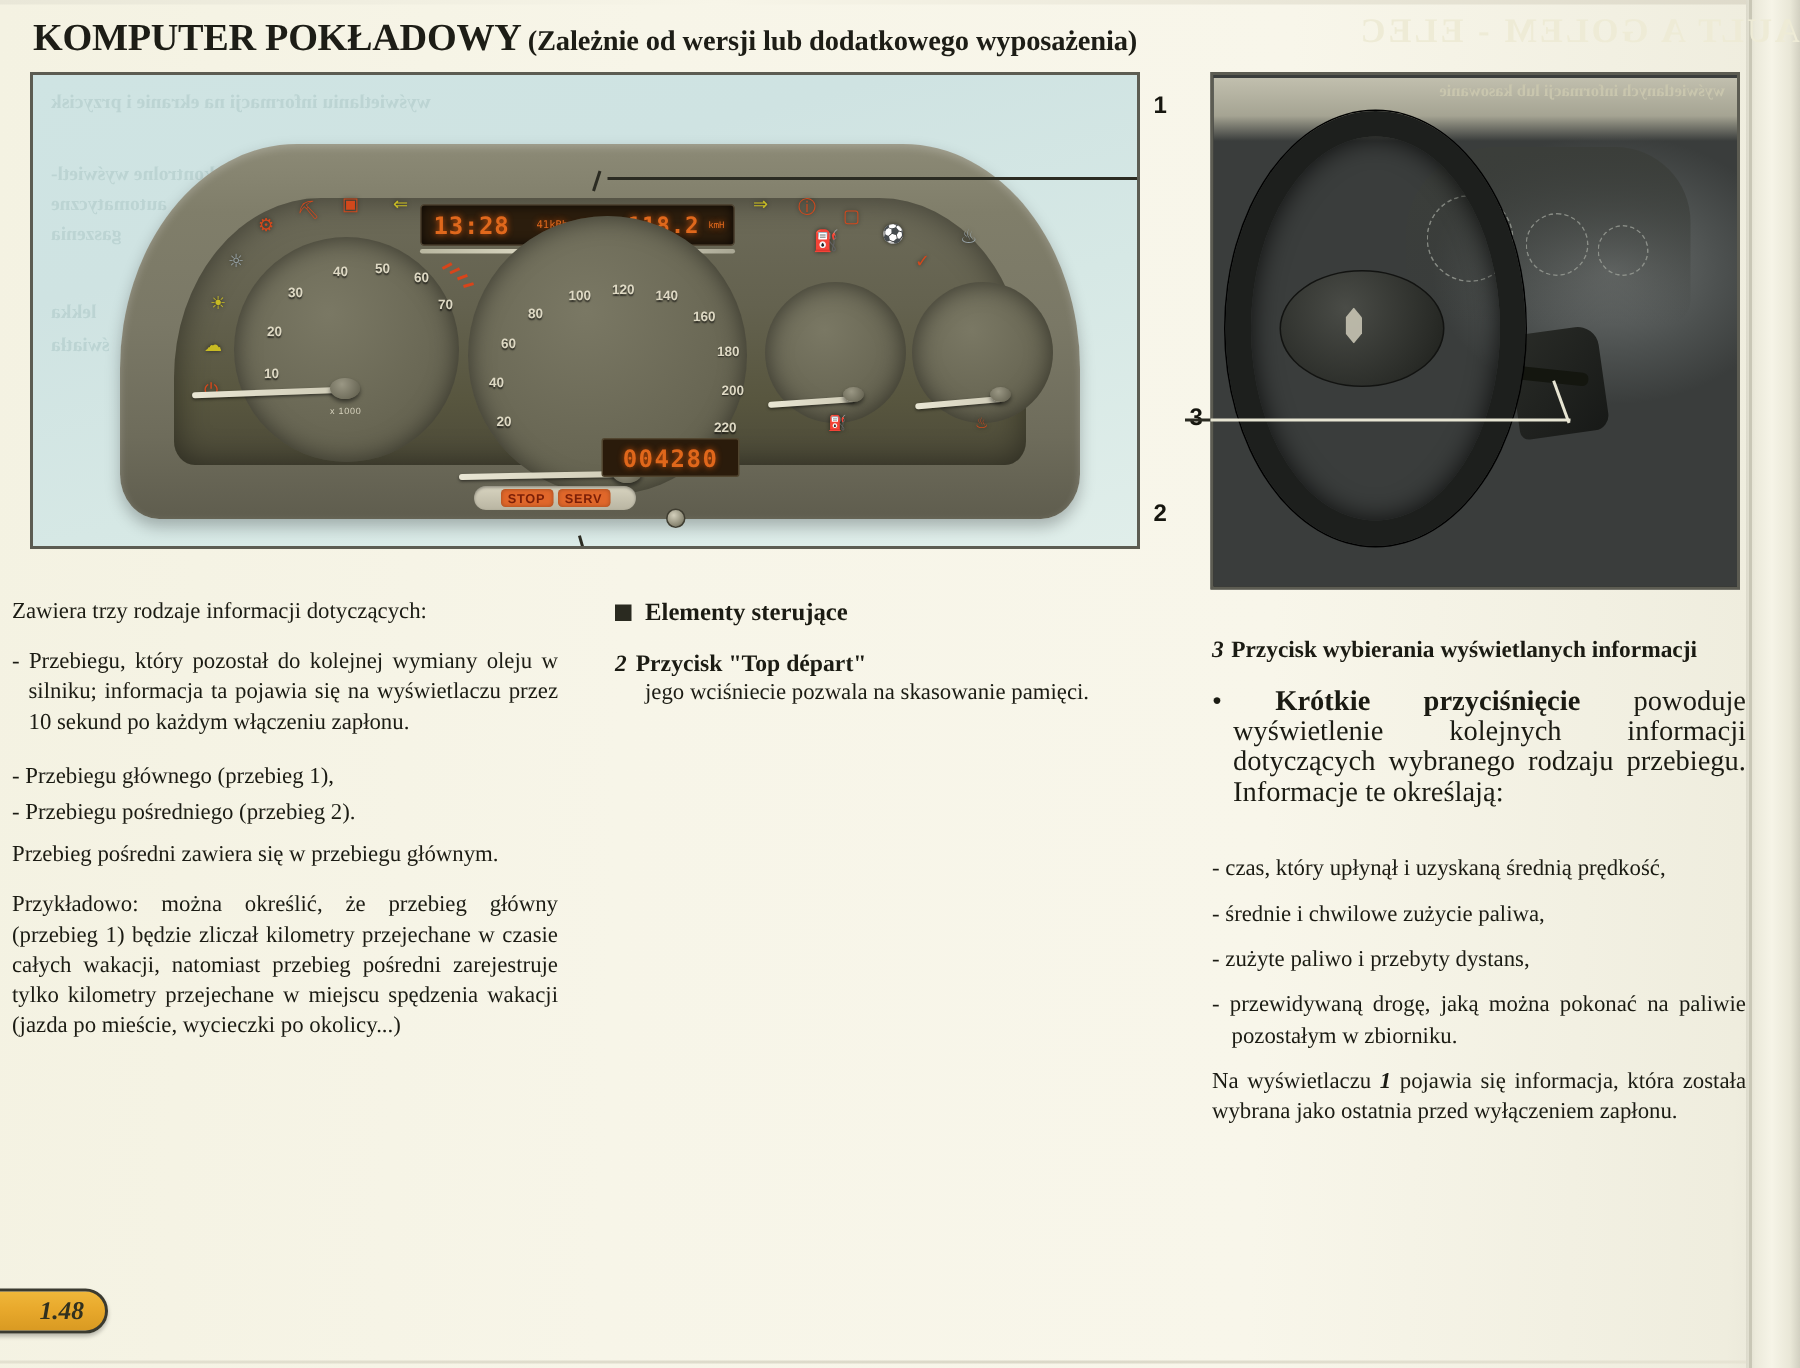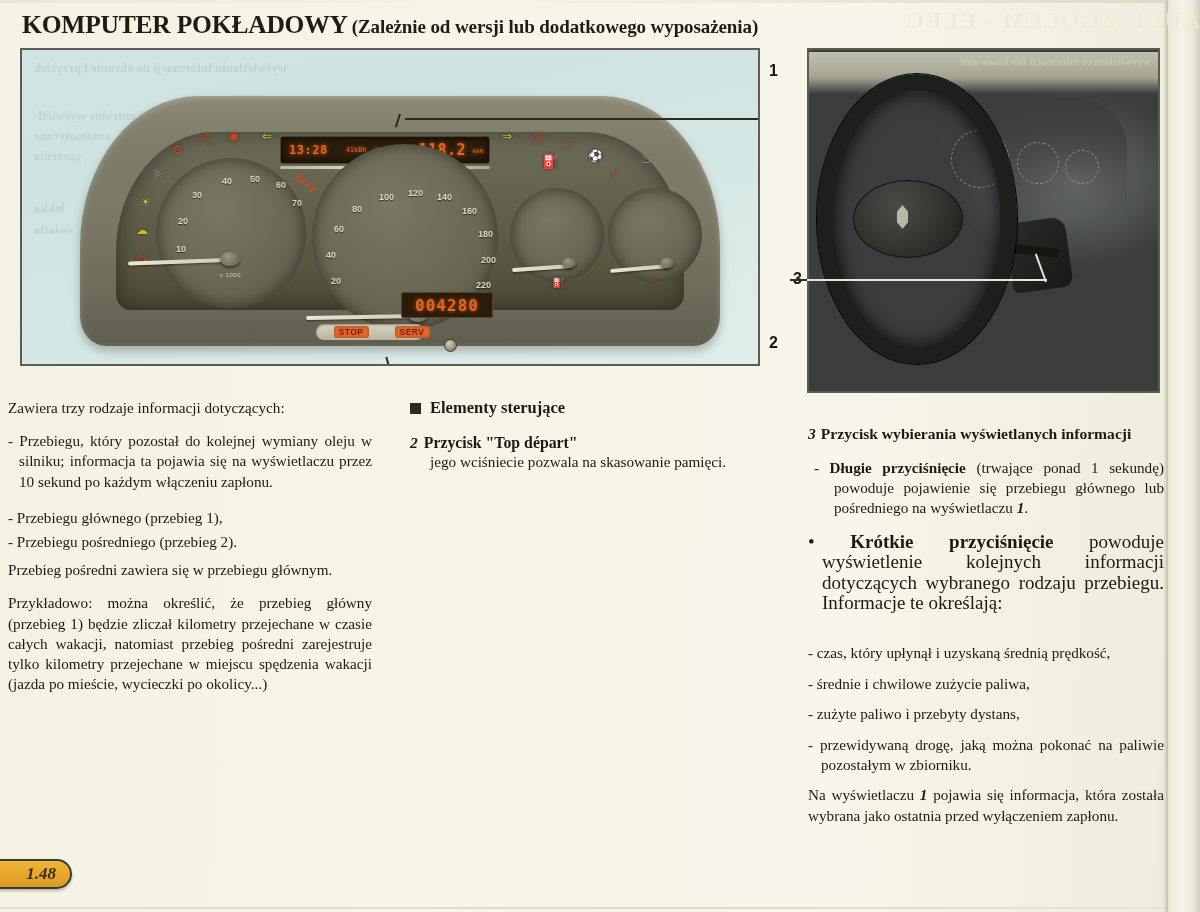--- a/index.html
+++ b/index.html
@@ -100,21 +100,21 @@
     border-radius: 3px;
     border: 1px solid #4e4433;
     display:flex; align-items:center;
     box-shadow: inset 0 0 8px rgba(0,0,0,.8);
   }
   #lcd .lcd-seg {
     font-family: "DejaVu Sans Mono", monospace;
     color: #e0681c;
     text-shadow: 0 0 4px #d0540d;
   }
-  #lcd-time { font-size:12px; letter-spacing:0.5px; margin-left:8px; font-weight:bold;}
+  #lcd-time { font-size:16px; letter-spacing:0.5px; margin-left:8px; font-weight:bold;}
   #lcd-unit1 { font-size:7px; margin-left:18px; }
   #lcd-car   { font-size:9px; margin-left:5px; }
   #lcd-dist  { font-size:15px; margin-left:auto; margin-right:6px; font-weight:bold; letter-spacing:0.5px;}
   #lcd-unit2 { font-size:6px; margin-right:6px; }
   #lcd-strip {
     position:absolute; left:200px; top:70px; width:210px; height:3px;
     background: linear-gradient(90deg,#b9b7a0,#e7e4cf,#a9a794);
     border-radius:2px;
   }
 
@@ -179,21 +179,20 @@
     background: linear-gradient(180deg,#d8d4c0,#b9b5a2);
     border-radius:8px; display:flex; align-items:center; justify-content:center; gap:3px;
     box-shadow: inset 0 1px 2px rgba(0,0,0,.35);
   }
   #stopserv .pill {
     font-family:"Liberation Sans", sans-serif;
     font-size:8.5px; font-weight:bold; color:#7a1f07;
     background:#e0672a; border-radius:3px; padding:1px 5px;
     letter-spacing:.5px;
     box-shadow: inset 0 0 3px rgba(0,0,0,.3);
-    margin-left: 23px;
   }
   
   #reset-knob{
     position:absolute; left:364px; top:243px; width:13px; height:13px;
     border-radius:50%;
     background: radial-gradient(circle at 38% 32%, #d3cfbb, #8d8a76 65%, #5d5b4b);
     border:1px solid #3f3d31;
   }
 
   
@@ -504,25 +503,20 @@
     <div class="num-item">
       <span class="n">2</span><span class="t">Przycisk "Top départ"</span>
       <div class="body">jego wciśniecie pozwala na skasowanie pamięci.</div>
     </div>
   </div>
 
   <div class="col" id="col-right">
     <div class="r-head">
       <span class="n">3</span><span>Przycisk wybierania wyświetlanych informacji</span>
     </div>
-    <div class="r-sub">
-      <span style="margin-left:-8px;">-&nbsp;</span><b>Długie przyciśnięcie</b>
-      <span>(trwające ponad 1 sekundę) powoduje pojawienie się przebiegu głównego lub pośredniego na wyświetlaczu</span>
-      <span class="ital">1</span>.
-    </div>
     <div class="r-sub2">
       <span>•&nbsp;</span><b>Krótkie przyciśnięcie</b>
       <span>powoduje wyświetlenie kolejnych informacji dotyczących wybranego rodzaju przebiegu. Informacje te określają:</span>
     </div>
     <div class="r-li">- czas, który upłynął i uzyskaną średnią prędkość,</div>
     <div class="r-li">- średnie i chwilowe zużycie paliwa,</div>
     <div class="r-li">- zużyte paliwo i przebyty dystans,</div>
     <div class="r-li">- przewidywaną drogę, jaką można pokonać na paliwie pozostałym w zbiorniku.</div>
     <div class="p" style="margin-top:5px;">
       <span>Na wyświetlaczu</span>

